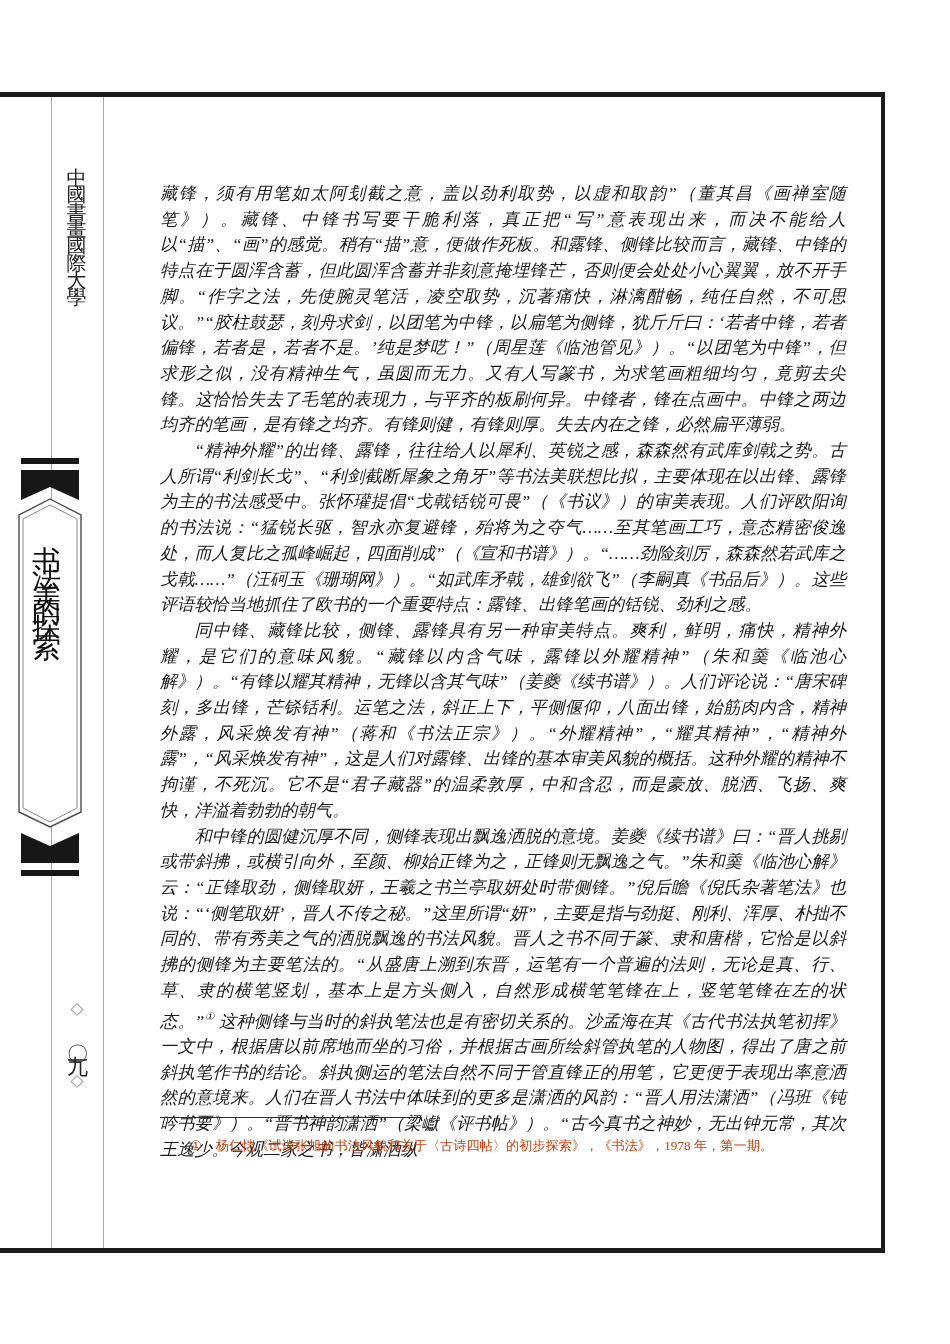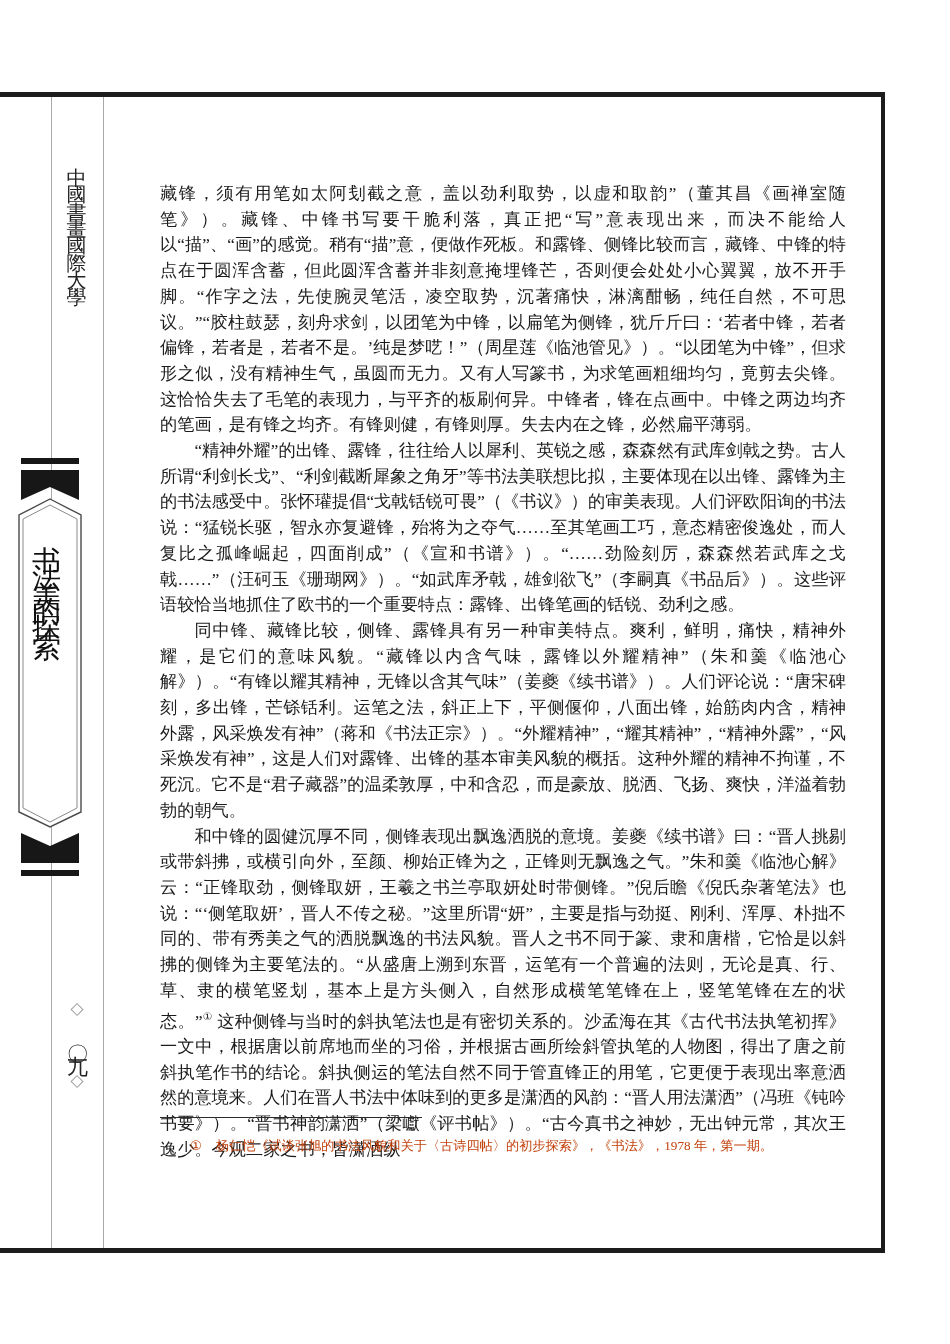--- a/index.html
+++ b/index.html
@@ -19,21 +19,21 @@
   .book-title{left:33px;top:523px;width:34px;font-size:29px;letter-spacing:17px;
               color:#101010;text-align:center;}
   .ornament{left:18px;top:458px;}
   .pagenum-col{left:57px;top:1000px;width:40px;display:flex;flex-direction:column;
                align-items:center;gap:11px;line-height:1;}
   .diamond{font-size:17px;color:#9a9a9a;}
   .pagenum{writing-mode:vertical-rl;text-orientation:upright;font-size:21px;
            letter-spacing:11px;color:#222;}
   
   .main-text{left:160px;top:181px;width:686px;font-size:17.2px;line-height:25.7px;
-             text-align:justify;text-justify:inter-character;color:#1b1b1b;}
+             text-align:justify;text-justify:inter-character;color:#1b1b1b;font-style:italic;}
   .main-text p{margin:0;}
   .main-text p.indent{text-indent:2em;}
   .note-sup{font-size:0.62em;vertical-align:super;}
   .footnote-rule{left:160px;top:1117px;width:262px;height:1px;background:#2a2a2a;}
   .footnote{left:190px;top:1136px;width:640px;font-size:13.2px;line-height:1.5;
             color:#c2410c;}
   .footnote .fn-marker{margin-right:14px;}
 </style>
 </head>
 <body>

